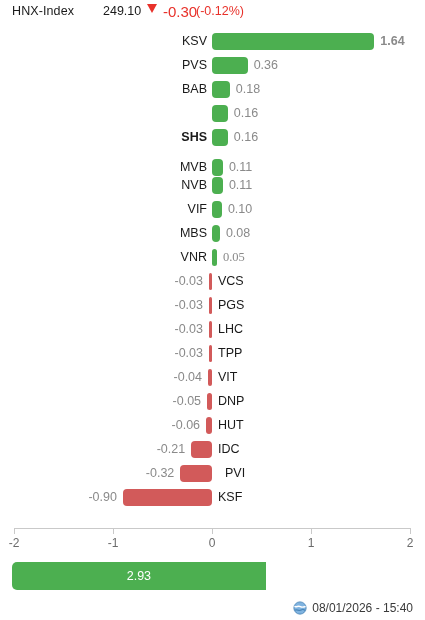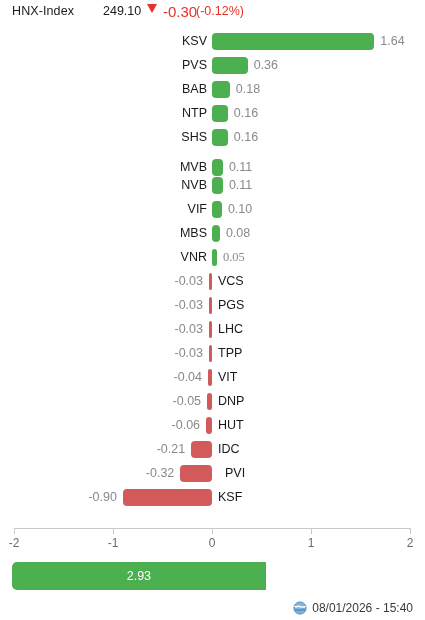--- a/index.html
+++ b/index.html
@@ -184,40 +184,39 @@
   <span class="hdr-value">249.10</span>
   <span class="hdr-arrow"></span>
   <span class="hdr-change">-0.30</span>
   <span class="hdr-pct">(-0.12%)</span>
 </div>
 
 <div class="chart" id="chart">
     <div class="row" style="top: 0px;">
       <div class="bar pos" style="left: 212px; width: 162.36px;"></div>
       <span class="lbl" style="left: 120px; width: 87px; text-align: right;">KSV</span>
-      <span class="val" style="left: 380.36px; text-align: left;">1.64</span>
+      <span class="val" style="left: 380.36px; text-align: left; font-weight: bold;">1.64</span>
     </div>
     <div class="row" style="top: 24px;">
       <div class="bar pos" style="left: 212px; width: 35.64px;"></div>
       <span class="lbl" style="left: 120px; width: 87px; text-align: right;">PVS</span>
       <span class="val" style="left: 253.64px; text-align: left;">0.36</span>
     </div>
     <div class="row" style="top: 48px;">
       <div class="bar pos" style="left: 212px; width: 17.82px;"></div>
       <span class="lbl" style="left: 120px; width: 87px; text-align: right;">BAB</span>
       <span class="val" style="left: 235.82px; text-align: left;">0.18</span>
     </div>
     <div class="row" style="top: 72px;">
       <div class="bar pos" style="left: 212px; width: 15.84px;"></div>
-      <span class="lbl" style="left: 120px; width: 87px; text-align: right;">NTP</span>
       <span class="val" style="left: 233.84px; text-align: left;">0.16</span>
     </div>
     <div class="row" style="top: 96px;">
       <div class="bar pos" style="left: 212px; width: 15.84px;"></div>
-      <span class="lbl" style="left: 120px; width: 87px; text-align: right;">SHS</span>
+      <span class="lbl" style="left: 120px; width: 87px; text-align: right; font-weight: bold;">SHS</span>
       <span class="val" style="left: 233.84px; text-align: left;">0.16</span>
     </div>
     <div class="row" style="top: 126px;">
       <div class="bar pos" style="left: 212px; width: 10.89px;"></div>
       <span class="lbl" style="left: 120px; width: 87px; text-align: right;">MVB</span>
       <span class="val" style="left: 228.89px; text-align: left;">0.11</span>
     </div>
     <div class="row" style="top: 144px;">
       <div class="bar pos" style="left: 212px; width: 10.89px;"></div>
       <span class="lbl" style="left: 120px; width: 87px; text-align: right;">NVB</span>

